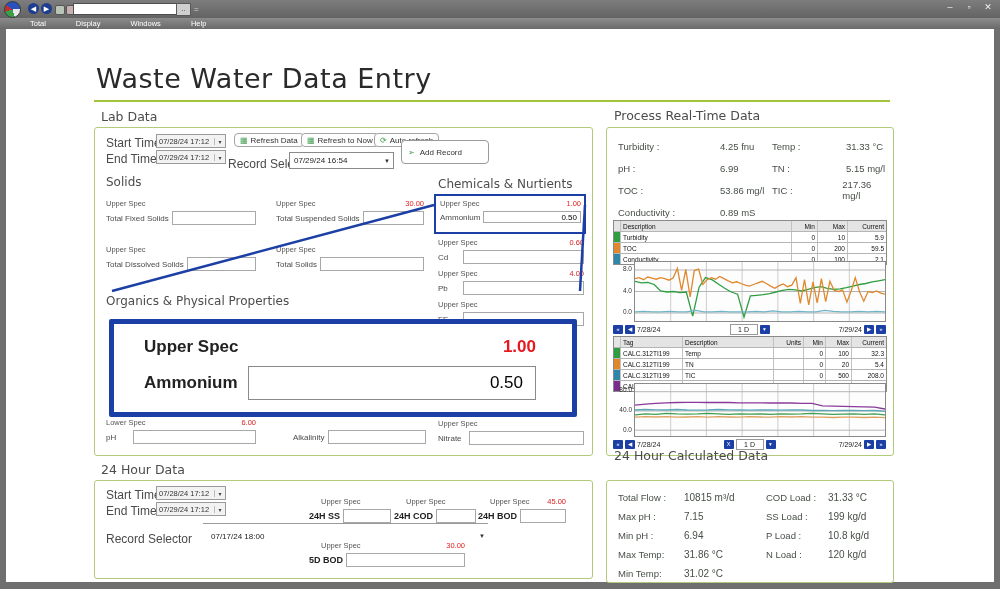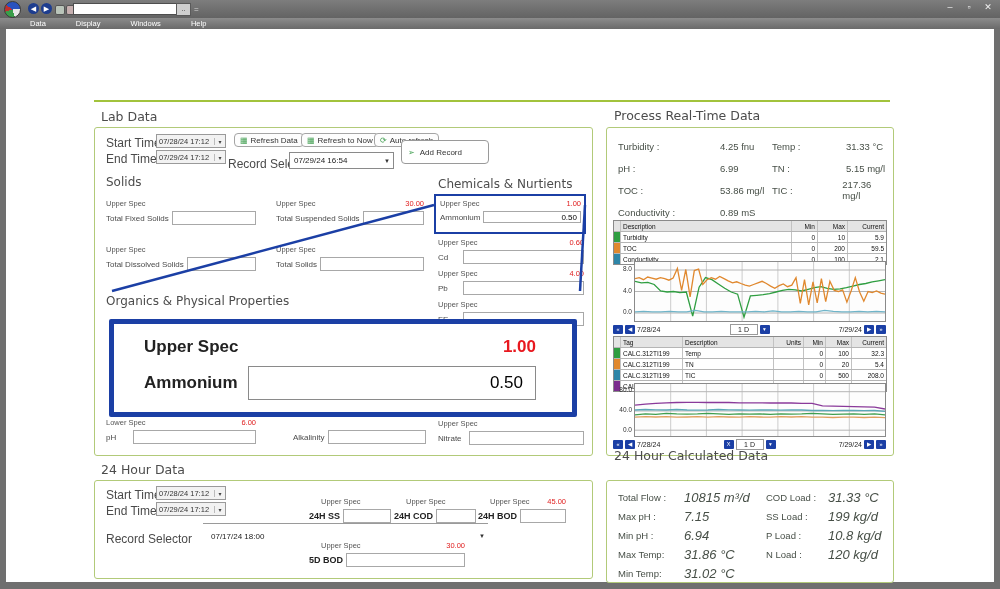--- a/index.html
+++ b/index.html
@@ -112,21 +112,21 @@
   .nbtn{width:10px;height:9px;background:#1b3fa5;color:#fff;font-size:5.5px;line-height:9px;text-align:center;border-radius:1px;cursor:pointer;flex-shrink:0;}
   .ndate{white-space:nowrap;}
   .nsp{flex:1;}
   .nrange{width:26px;height:9px;background:#fff;border:1px solid #9a9a9a;text-align:center;line-height:9px;cursor:pointer;}
   
   .calc-col{position:absolute;}
   #calc-col1{left:612px;top:459px;width:150px;} #calc-col2{left:760px;top:459px;width:122px;}
   .calc-row{display:flex;height:19px;align-items:center;}
   .calc-l{font-size:9.5px;color:#474f47;}
   #calc-col1 .calc-l{width:66px;} #calc-col2 .calc-l{width:62px;}
-  .calc-v{font-size:13px;color:#474f47;white-space:nowrap;font-style:italic;}
+  .calc-v{font-size:10px;color:#474f47;white-space:nowrap;}
 </style>
 </head>
 <body>
 
 <div class="app">
 
   <div class="titlebar">
     <div class="logo"></div>
     <div class="navbtn" style="left:28px">◀</div>
     <div class="navbtn" style="left:41px">▶</div>
@@ -134,27 +134,28 @@
     <div class="tbicon" style="left:66px;background:#c7b0b0;border:1px solid #555"></div>
     <input class="addr" value="" style="">
     <div class="smallbtn">..</div>
     <div class="tbeq">=</div>
     <span class="winctl" style="left:942px">–</span>
     <span class="winctl" style="left:961px">▫</span>
     <span class="winctl" style="left:980px">✕</span>
   </div>
 
   <div class="menubar">
-    <span class="menu-item">Data</span>
+    <span class="menu-item">Total</span>
     <span class="menu-item">Display</span>
     <span class="menu-item">Windows</span>
     <span class="menu-item">Help</span>
   </div>
 
   <div class="content">
+    <div class="page-title">Waste Water Data Entry</div>
     <div class="title-rule"></div>
 
     <div class="sect-hd" id="hd-lab">Lab Data</div>
     <div class="gbox" id="lab-box"></div>
 
     <span class="albl" style="left:100px;top:107px">Start Time</span>
     <div class="dt" style="left:150px;top:105px;width:68px">
       <span class="dv">07/28/24 17:12</span>
         <span class="dc">▾</span>
     </div>

